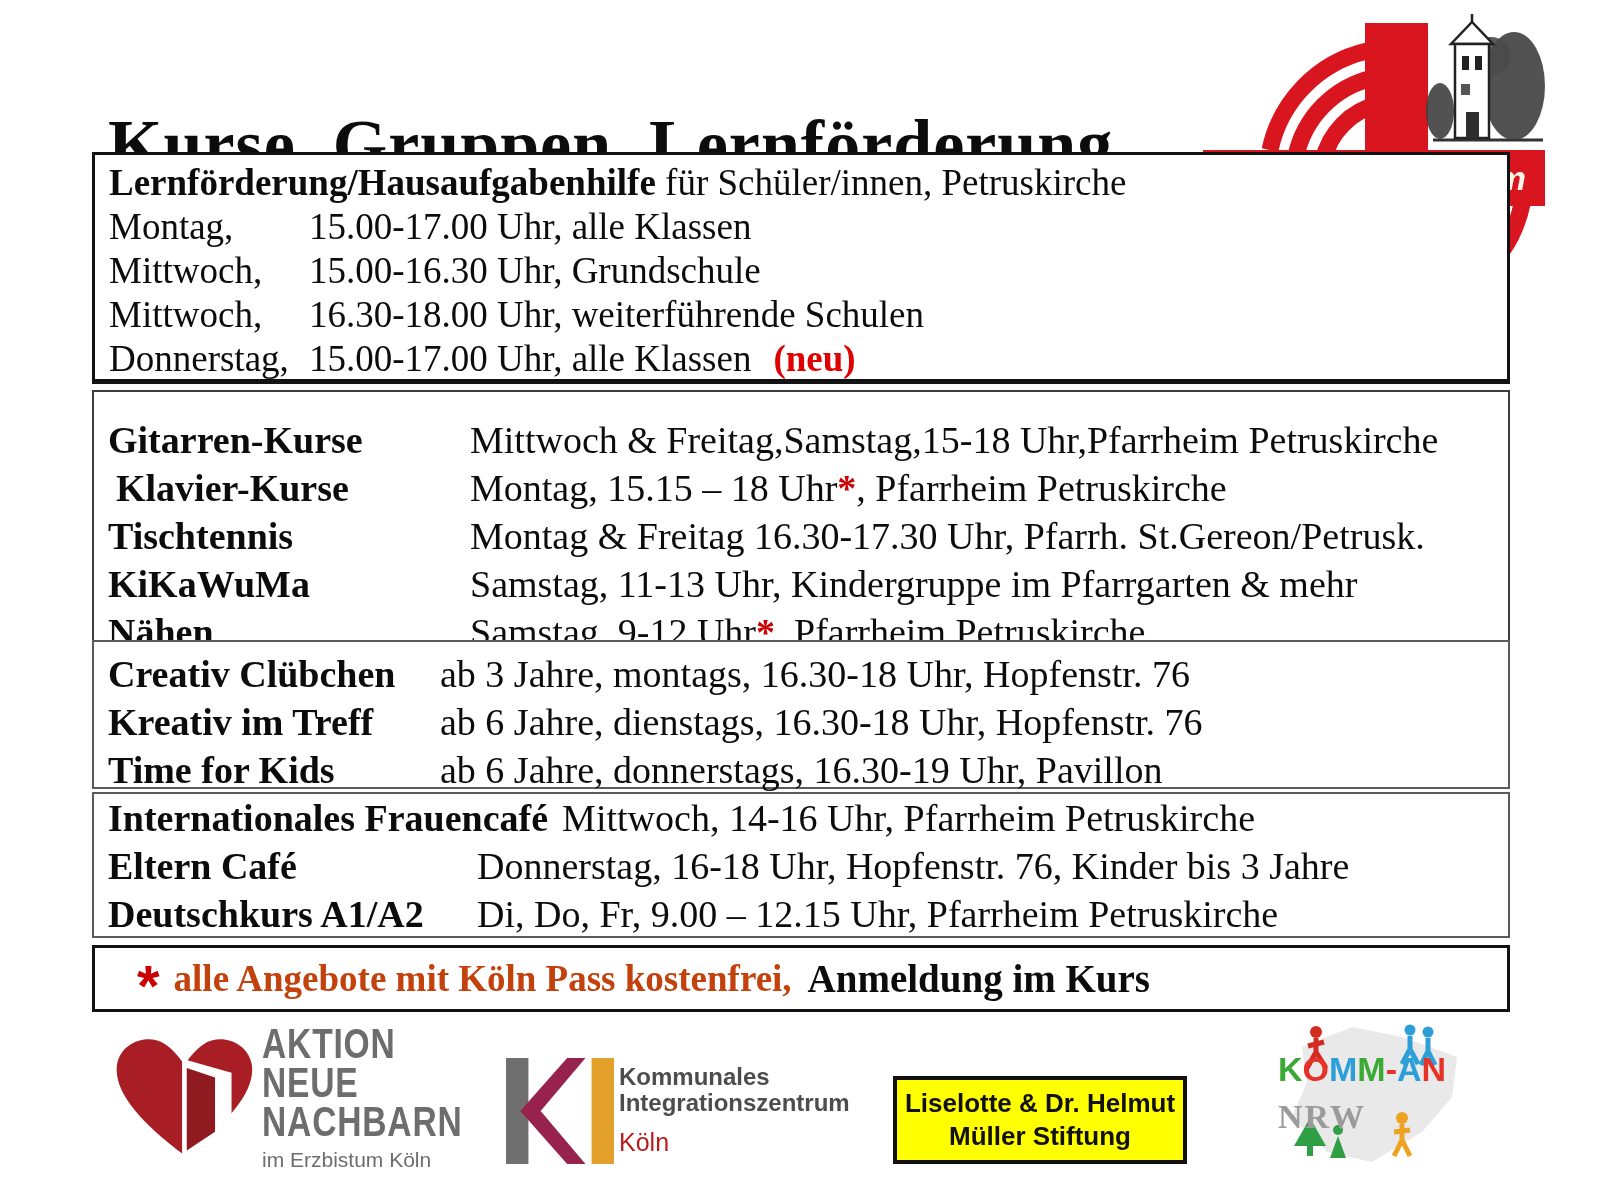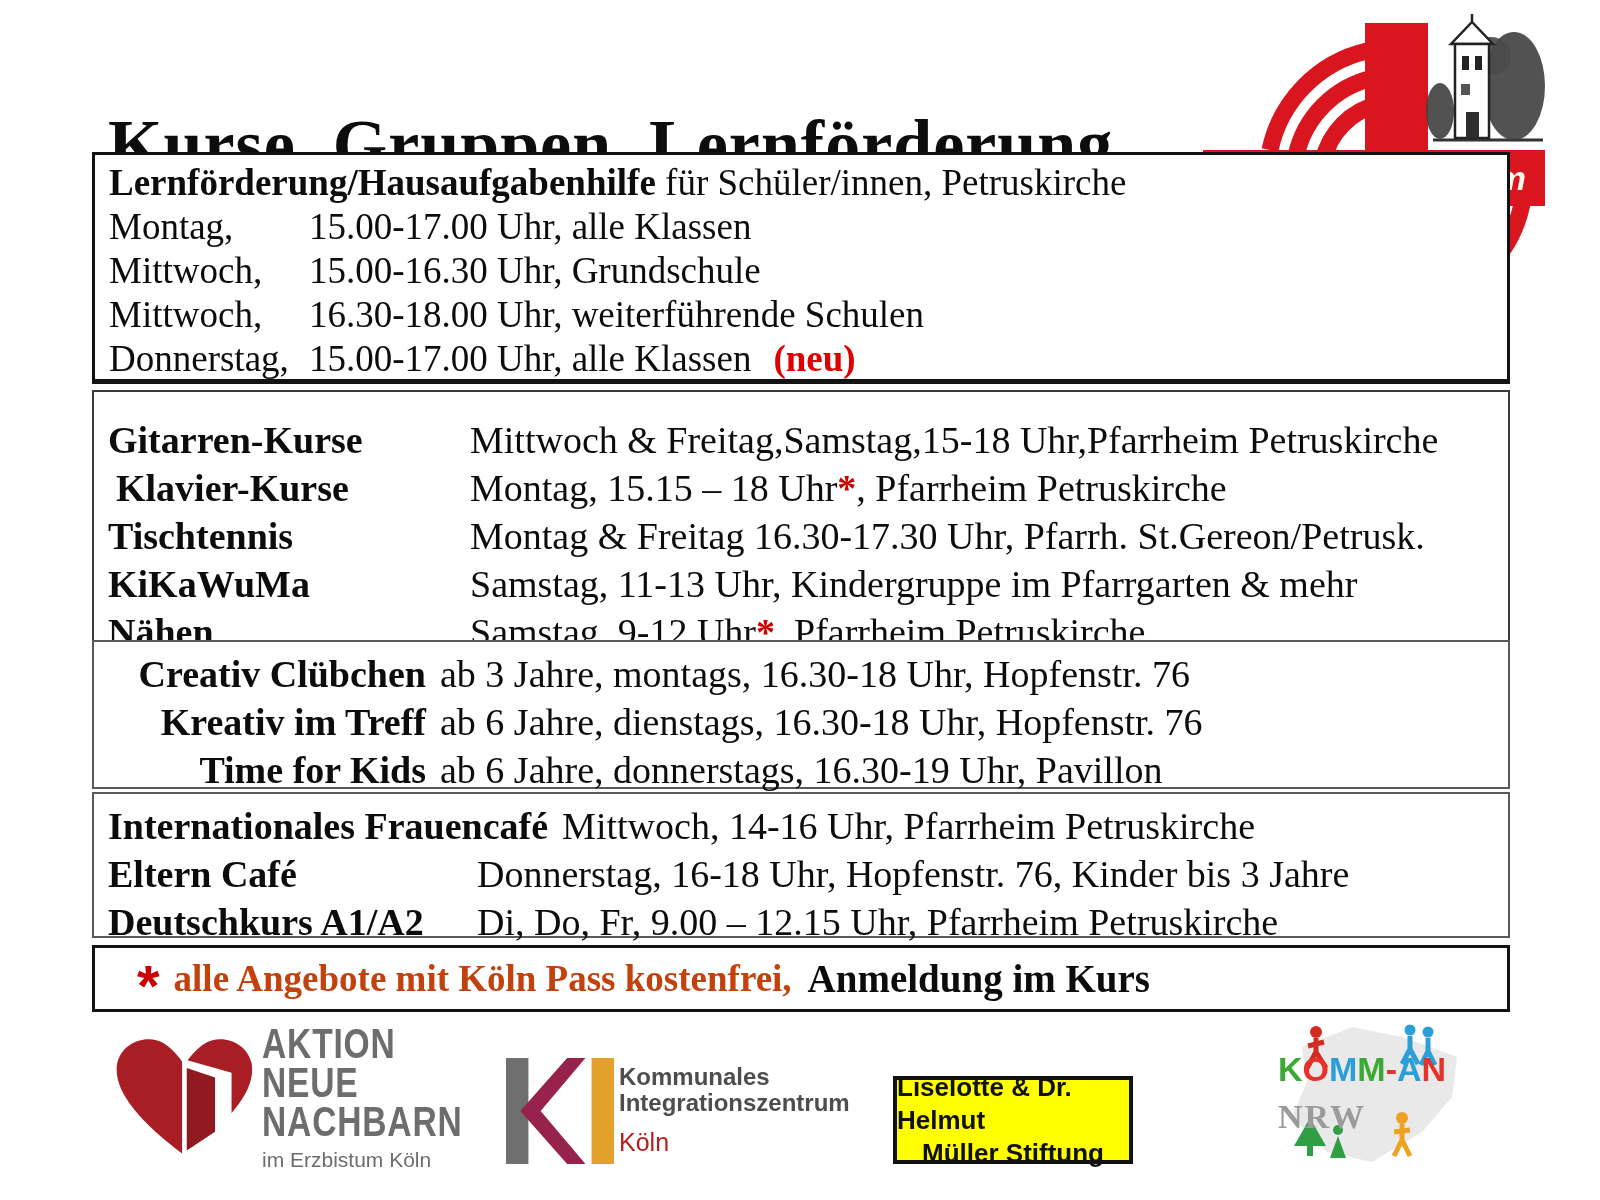--- a/index.html
+++ b/index.html
@@ -9,34 +9,34 @@
   
   .title{position:absolute;left:108px;top:58px;font-size:70px;font-weight:bold;
          letter-spacing:1px;white-space:nowrap;}
 
   
   .box{position:absolute;left:92px;width:1418px;box-sizing:border-box;background:#fff;
        padding-left:14px;}
   .box1{top:152px;height:232px;border:3px solid #121212;border-bottom-width:5px;padding-top:6px;}
   .box2{top:390px;height:315px;border:2px solid #3c3c3c;padding-top:24px;}
   .box3{top:640px;height:149px;border:2px solid #5a5a5a;padding-top:8px;}
-  .box4{top:792px;height:146px;border:2px solid #5a5a5a;padding-top:8px;}
+  .box4{top:792px;height:146px;border:2px solid #5a5a5a;}
   .box5{top:945px;height:67px;border:3px solid #121212;display:flex;align-items:center;}
 
   .line{font-size:37px;line-height:44px;white-space:nowrap;}
   .row{display:flex;font-size:38px;line-height:48px;white-space:nowrap;}
   .box1 .row{font-size:37px;line-height:44px;}
   .bold{font-weight:bold;}
   .star{color:#cc0000;font-weight:bold;}
   .badge{color:#e00000;font-weight:bold;margin-left:22px;}
 
   .box1 .day{display:inline-block;min-width:200px;}
   .lbl{font-weight:bold;flex:0 0 auto;padding-right:14px;}
   .box2 .lbl{min-width:348px;}
-  .box3 .lbl{min-width:318px;text-align:right;}
+  .box3 .lbl{min-width:318px;}
   .box4 .lbl{min-width:355px;}
 
   
   .fn-star{color:#cc0000;font-weight:bold;font-size:58px;line-height:30px;
            margin:14px 14px 0 28px;font-family:"Liberation Sans",sans-serif;}
   .fn-red{color:#c2410c;font-weight:bold;font-size:37px;margin-right:16px;}
   .fn-black{font-weight:bold;font-size:39px;}
 
   
   .caritas{position:absolute;left:1203px;top:14px;width:342px;height:322px;background:#fff;}
@@ -57,21 +57,21 @@
 
   
   .ki{position:absolute;left:505px;top:1056px;width:345px;height:115px;}
   .ki svg{position:absolute;left:0;top:0;}
   .ki .txt{position:absolute;left:114px;top:8px;font-family:"Liberation Sans",sans-serif;
         font-weight:bold;color:#4d4d4d;font-size:24px;line-height:26px;}
   .ki .city{position:absolute;left:114px;top:72px;font-family:"Liberation Sans",sans-serif;
         font-weight:normal;color:#b91c1c;font-size:25px;}
 
   
-  .stiftung{position:absolute;left:893px;top:1076px;width:240px;height:88px;background:#ffff00;
+  .stiftung{position:absolute;left:893px;top:1076px;width:294px;height:88px;background:#ffff00;
         border:4px solid #111;box-sizing:border-box;display:flex;flex-direction:column;
         align-items:center;justify-content:center;font-family:"Liberation Sans",sans-serif;
         font-weight:bold;font-size:26px;line-height:33px;color:#111;}
 
   
   .komman{position:absolute;left:1272px;top:1022px;width:205px;height:158px;}
   .komman svg{position:absolute;left:0;top:0;}
   .komman .letters{position:absolute;left:6px;top:28px;font-family:"Liberation Sans",sans-serif;
         font-weight:bold;font-size:34px;letter-spacing:0px;white-space:nowrap;}
   .komman .nrw{position:absolute;left:6px;top:76px;font-family:Liberation Serif, serif;

